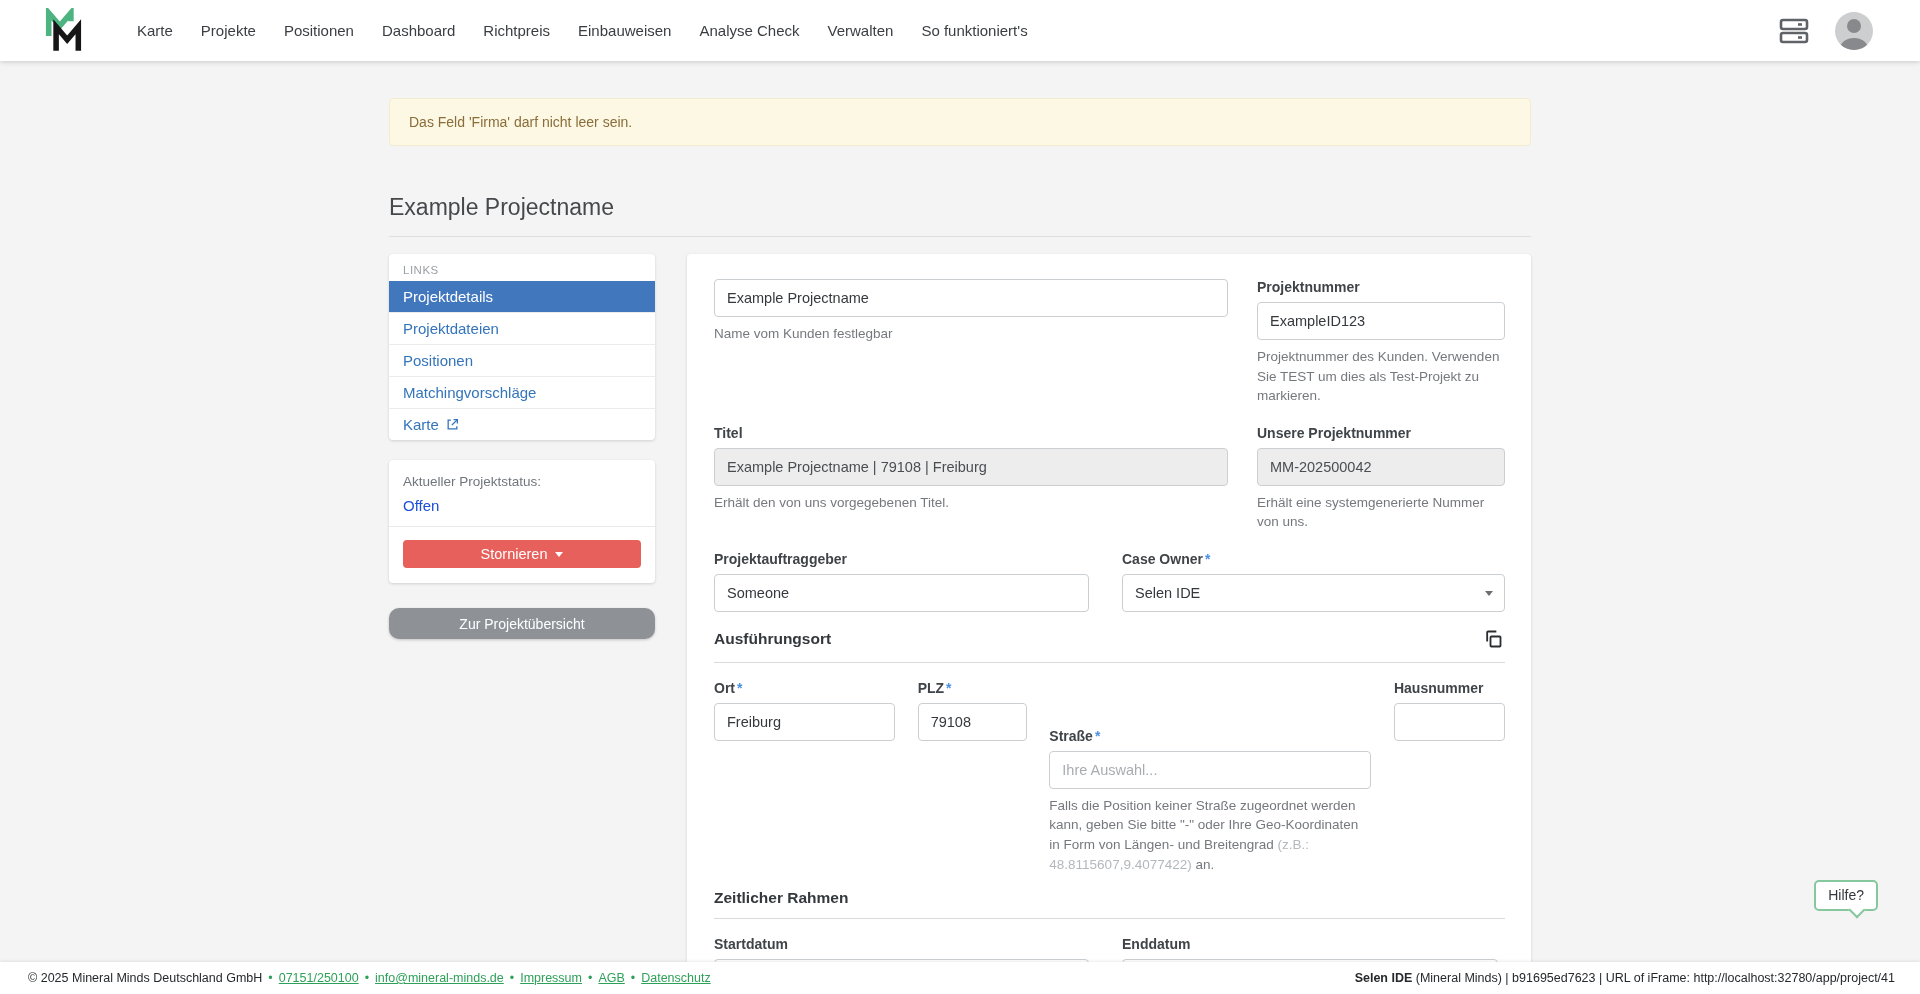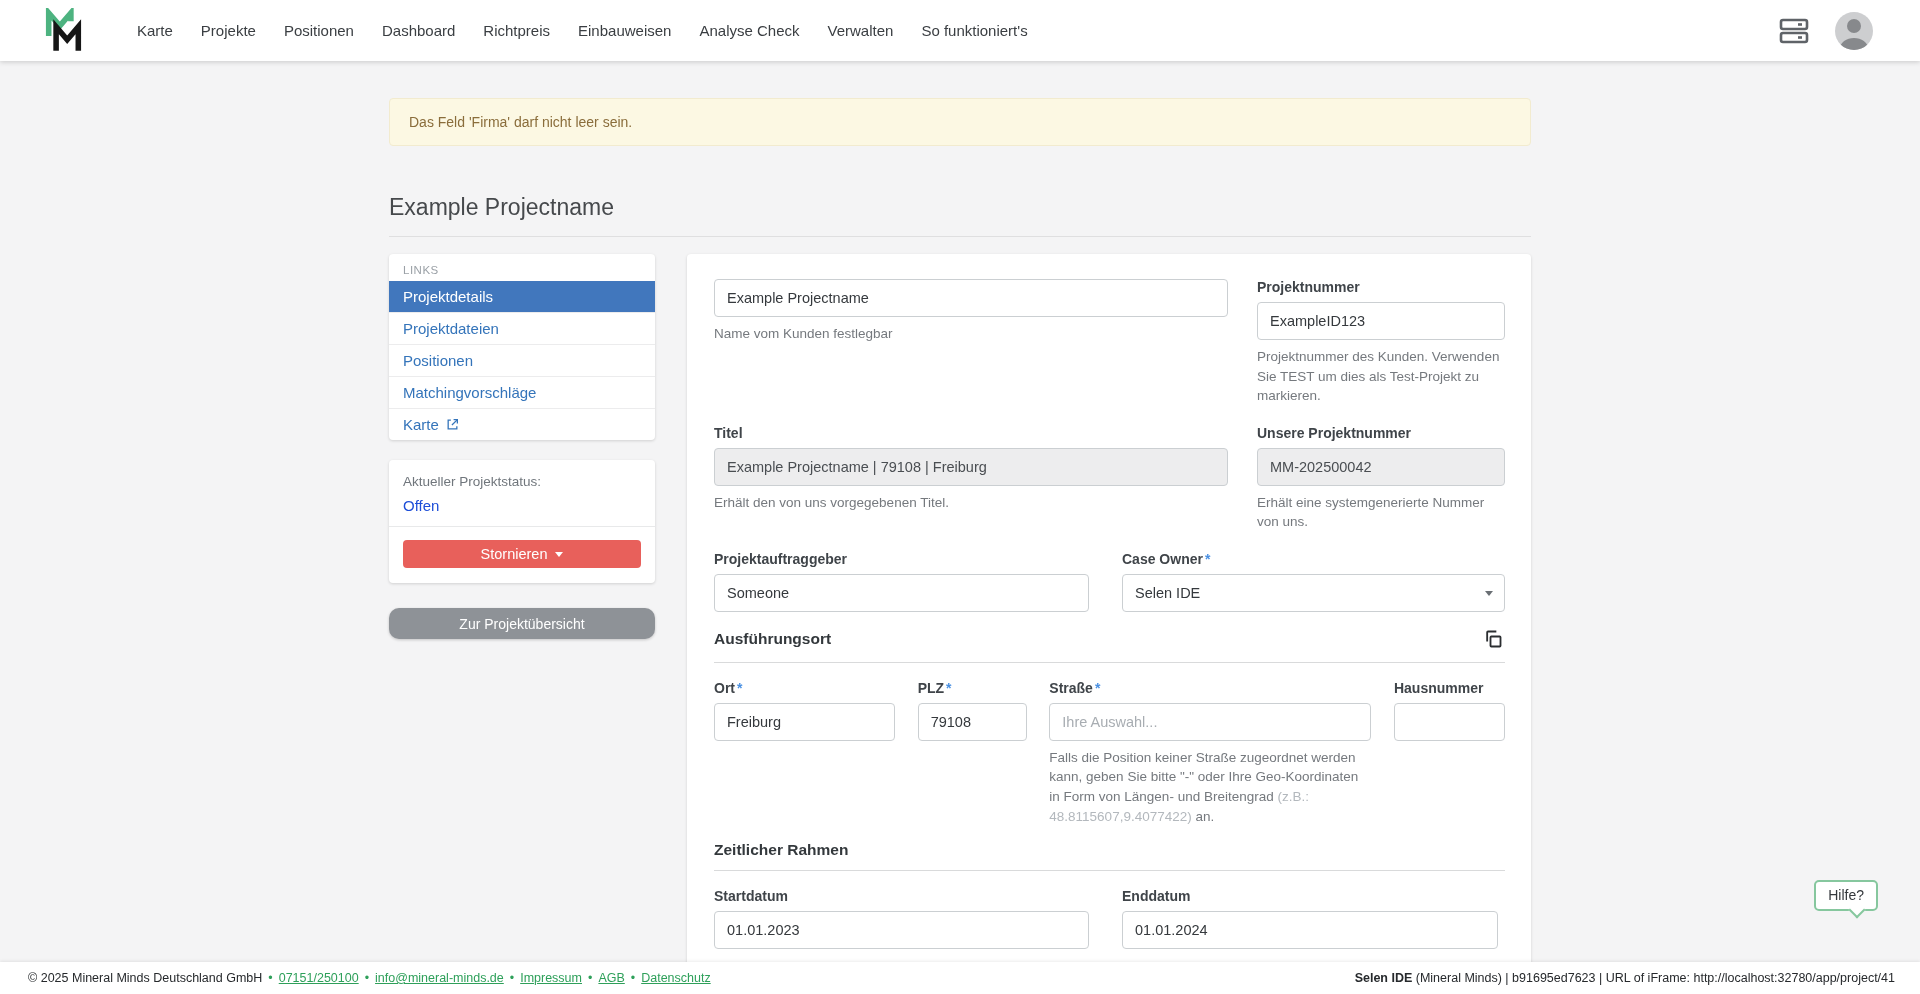--- a/index.html
+++ b/index.html
@@ -90,21 +90,21 @@
   .row-top { gap: 29px; }
   .col-main { width: 514px; }
   .col-side { width: 248px; }
   .row-half { gap: 33px; }
   .col-a { width: 375px; }
   .col-b { width: 383px; }
   .col-b2 { width: 376px; }
   .row-addr { justify-content: space-between; margin-bottom: 10px; }
   .col-ort { width: 181px; }
   .col-plz { width: 109px; }
-  .col-str { width: 322px; }
+  .col-str { width: 322px; margin-top: 48px; }
   .col-hnr { width: 111px; }
 
   label.f-label {
     display: block; font-size: 14px; font-weight: 700; color: #3f4449; margin-bottom: 7px;
   }
   .req { color: #4a90e2; font-weight: 700; margin-left: 2px; }
   .f-input {
     width: 100%; height: 38px;
     border: 1px solid #cbcfd2; border-radius: 4px;
     padding: 0 12px; font-size: 14.5px; color: #35393d;

